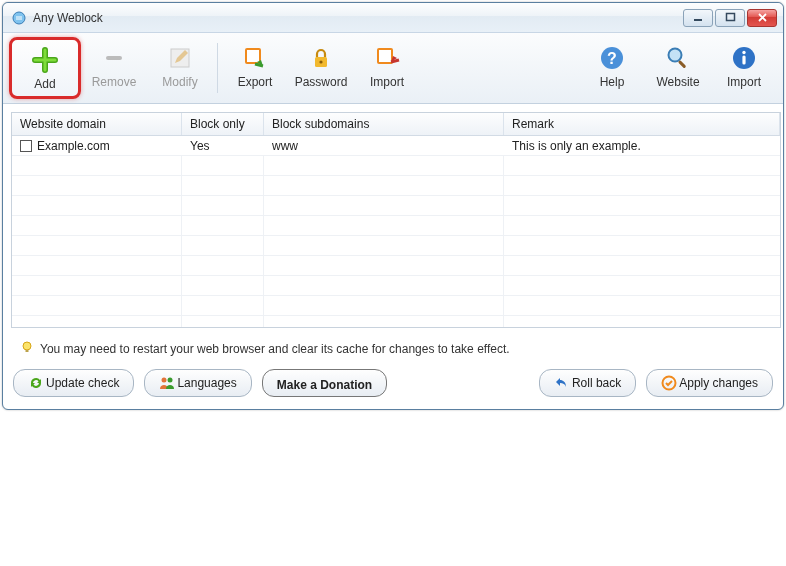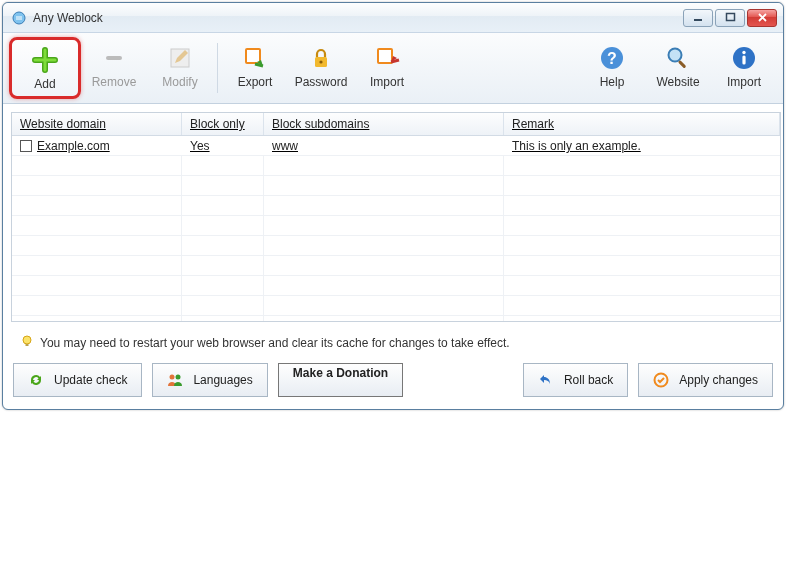--- a/index.html
+++ b/index.html
@@ -67,21 +67,20 @@
 .tb-sep {
   width: 1px; background: #cfd9e4; margin: 6px 4px;
 }
 
 .content {
   flex: 1; margin: 8px 2px 6px 8px;
   border: 1px solid #c8d2dd;
   background: #fff;
   display: flex; flex-direction: column;
   overflow: hidden;
-  text-decoration: underline;
 }
 .grid-header {
   display: flex;
   background: linear-gradient(#fdfdfe, #eef2f7);
   border-bottom: 1px solid #d2dbe5;
 }
 .grid-header .col {
   padding: 4px 8px; font-size: 12px; color: #222;
   border-right: 1px solid #dbe3ec;
 }
@@ -112,24 +111,24 @@
   display: flex; align-items: center; gap: 6px;
   padding: 6px 17px; color: #333; font-size: 12px;
 }
 
 .bottom-bar {
   display: flex; gap: 10px;
   padding: 6px 10px 12px 10px;
 }
 .bb-spacer { flex: 1; }
 .bb-btn {
-  height: 28px; padding: 16px 14px;
-  border: 1px solid #a8b6c4; border-radius: 0;
+  height: 28px; padding: 4px 14px;
+  border: 1px solid #a8b6c4; border-radius: 12px;
   background: linear-gradient(#fefefe, #e8edf3);
-  display: flex; align-items: center; gap: 10px;
+  display: flex; align-items: center; gap: 2px;
   font-size: 12px; cursor: pointer; color: #222;
 }
 .bb-btn.bold { font-weight: bold; border-color: #777; align-items: flex-end; }
 .bb-icon { width: 16px; height: 16px; display: flex; align-items: center; justify-content: center; }
 </style>
 </head>
 <body>
 
 <div class="window">
 

